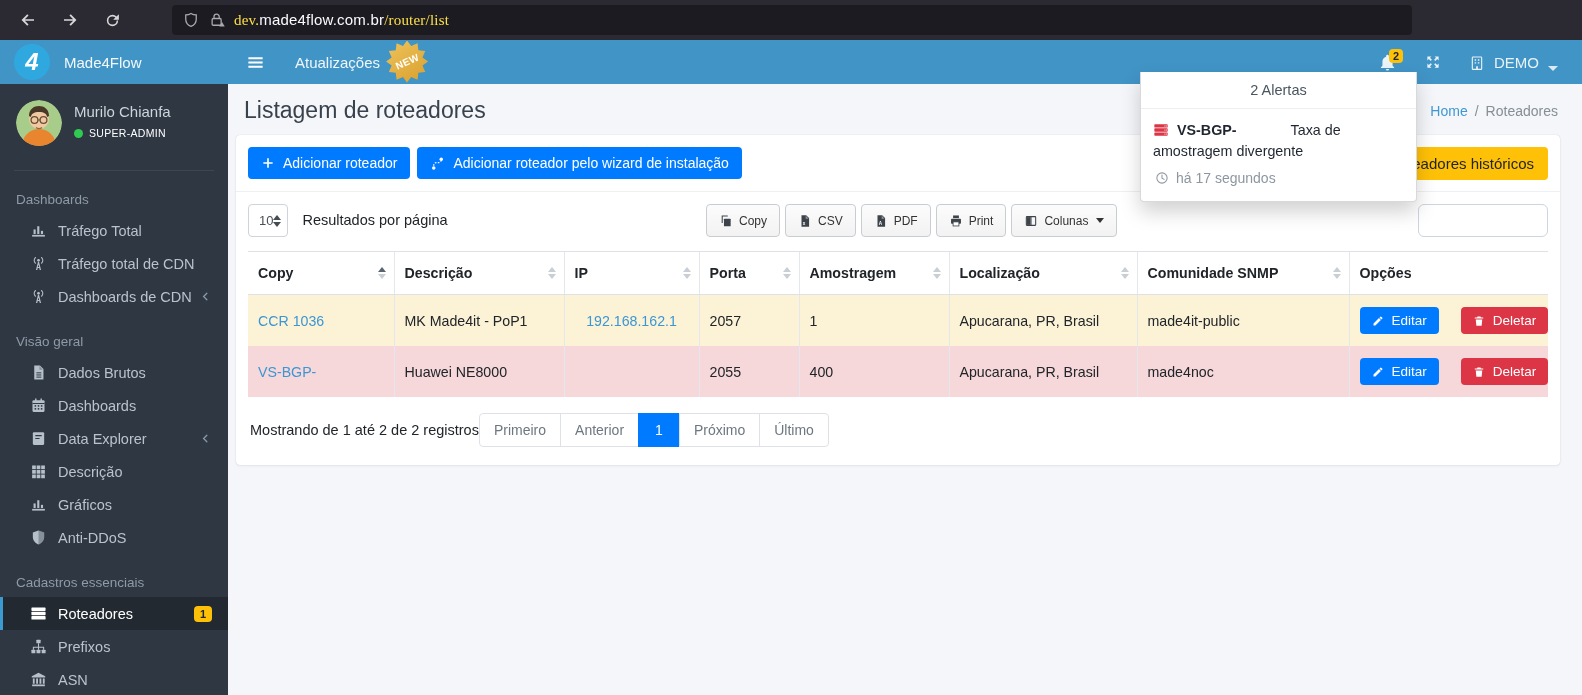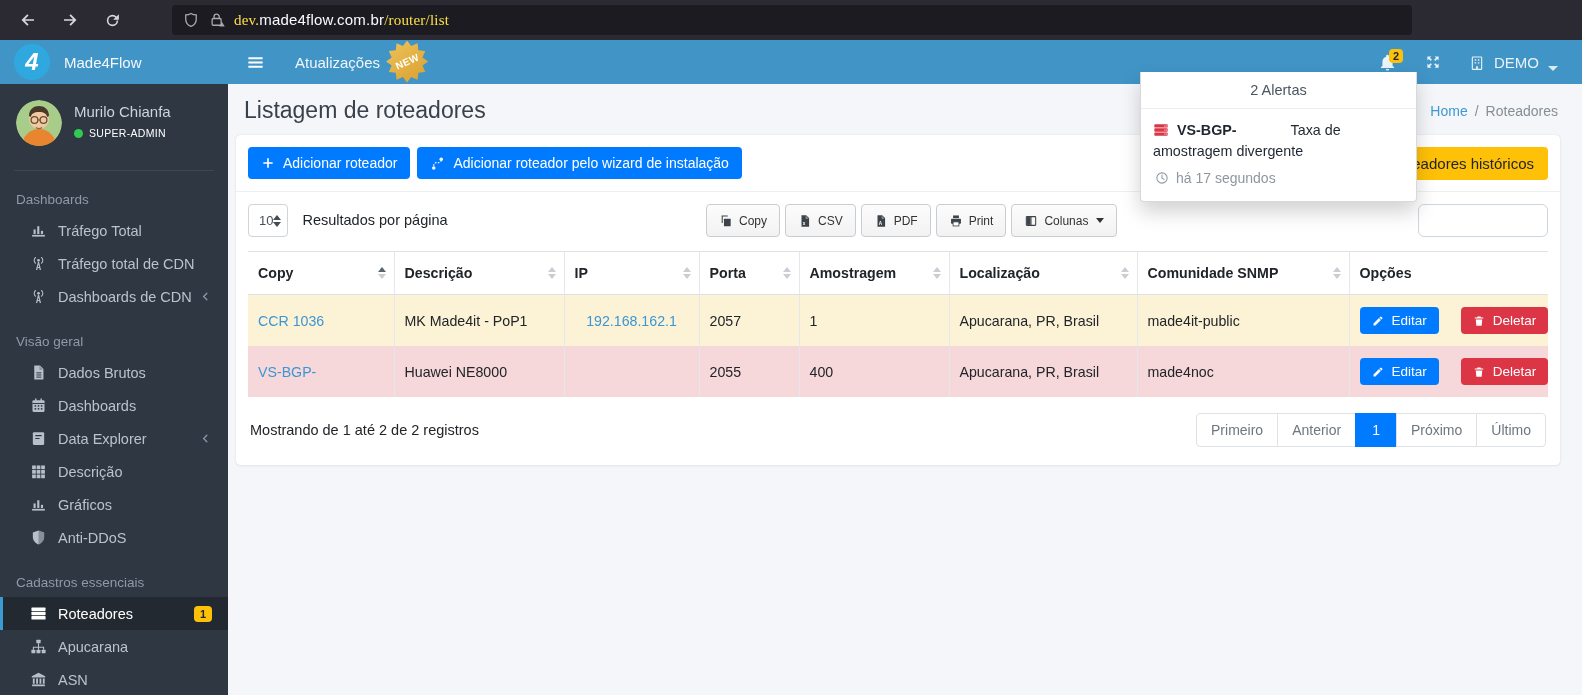--- a/index.html
+++ b/index.html
@@ -95,21 +95,21 @@
   .tri-up { width:0; height:0; border-left:4px solid transparent; border-right:4px solid transparent; border-bottom:5px solid #c8ced4; }
   .tri-down { width:0; height:0; border-left:4px solid transparent; border-right:4px solid transparent; border-top:5px solid #c8ced4; }
   .sort .on-up { border-bottom-color:#5a646e; }
   .row-warning td { background:#fcf3d7; }
   .row-danger td { background:#f6d7da; }
   a.cell-link { color:#3c96d4; text-decoration:none; }
   .actions { display:flex; gap:22px; }
   .btn-edit { background:#007bff; color:#fff; padding:6px 12px; font-size:13.5px; }
   .btn-del { background:#dc3545; color:#fff; padding:0 12px; font-size:13.5px; }
 
-  .table-footer { display:flex; justify-content:space-between; align-items:center; padding:16px 2px 6px; }
+  .table-footer { display:flex; justify-content:flex-start; align-items:center; padding:16px 2px 6px; }
   .tf-info { font-size:14.5px; color:#212529; }
   .pagination { display:flex; list-style:none; }
   .pagination li { border:1px solid #dee2e6; background:#fff; color:#6d7780; font-size:14px; padding:8px 14px; margin-left:-1px; cursor:pointer; }
   .pagination li:first-child { border-radius:4px 0 0 4px; margin-left:0; }
   .pagination li:last-child { border-radius:0 4px 4px 0; }
   .pagination li.active { background:#007bff; border-color:#007bff; color:#fff; padding:8px 16px; }
 
   
   .dropdown { position:absolute; left:1140px; top:72px; width:277px; background:#fff;
     border:1px solid rgba(0,0,0,.15); border-top:none; border-radius:0 0 4px 4px;
@@ -465,21 +465,21 @@
       <svg class="i nav-i">
           <use href="#i-server"></use>
         </svg>
       <span class="nav-label">Roteadores</span>
       <span class="nav-badge">1</span>
     </div>
     <div class="nav-item">
       <svg class="i nav-i">
           <use href="#i-sitemap"></use>
         </svg>
-      <span class="nav-label">Apucarana</span>
+      <span class="nav-label">Prefixos</span>
     </div>
     <div class="nav-item">
       <svg class="i nav-i">
           <use href="#i-bank"></use>
         </svg>
       <span class="nav-label">ASN</span>
     </div>
   </div>
 
   <div class="main">

